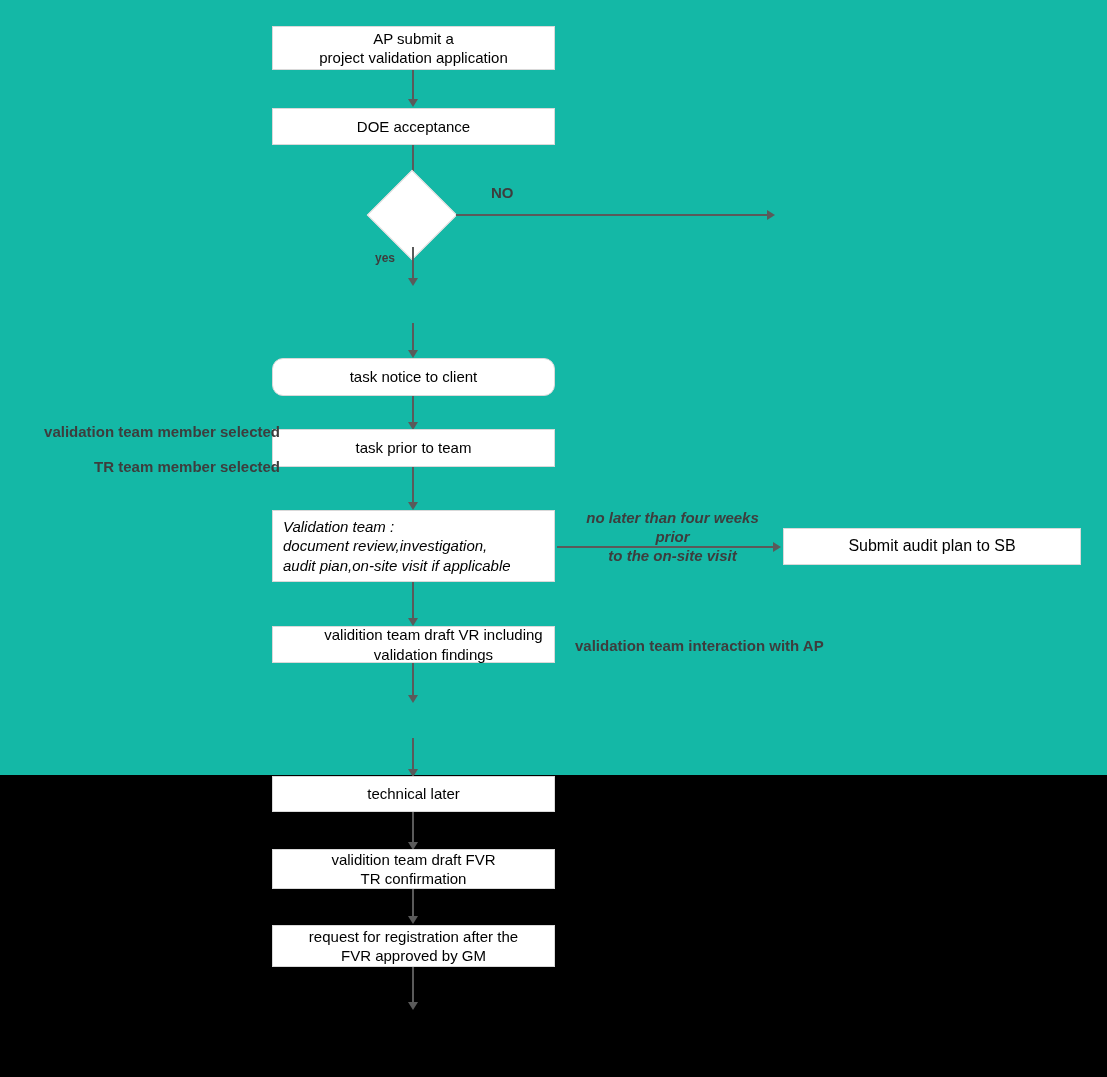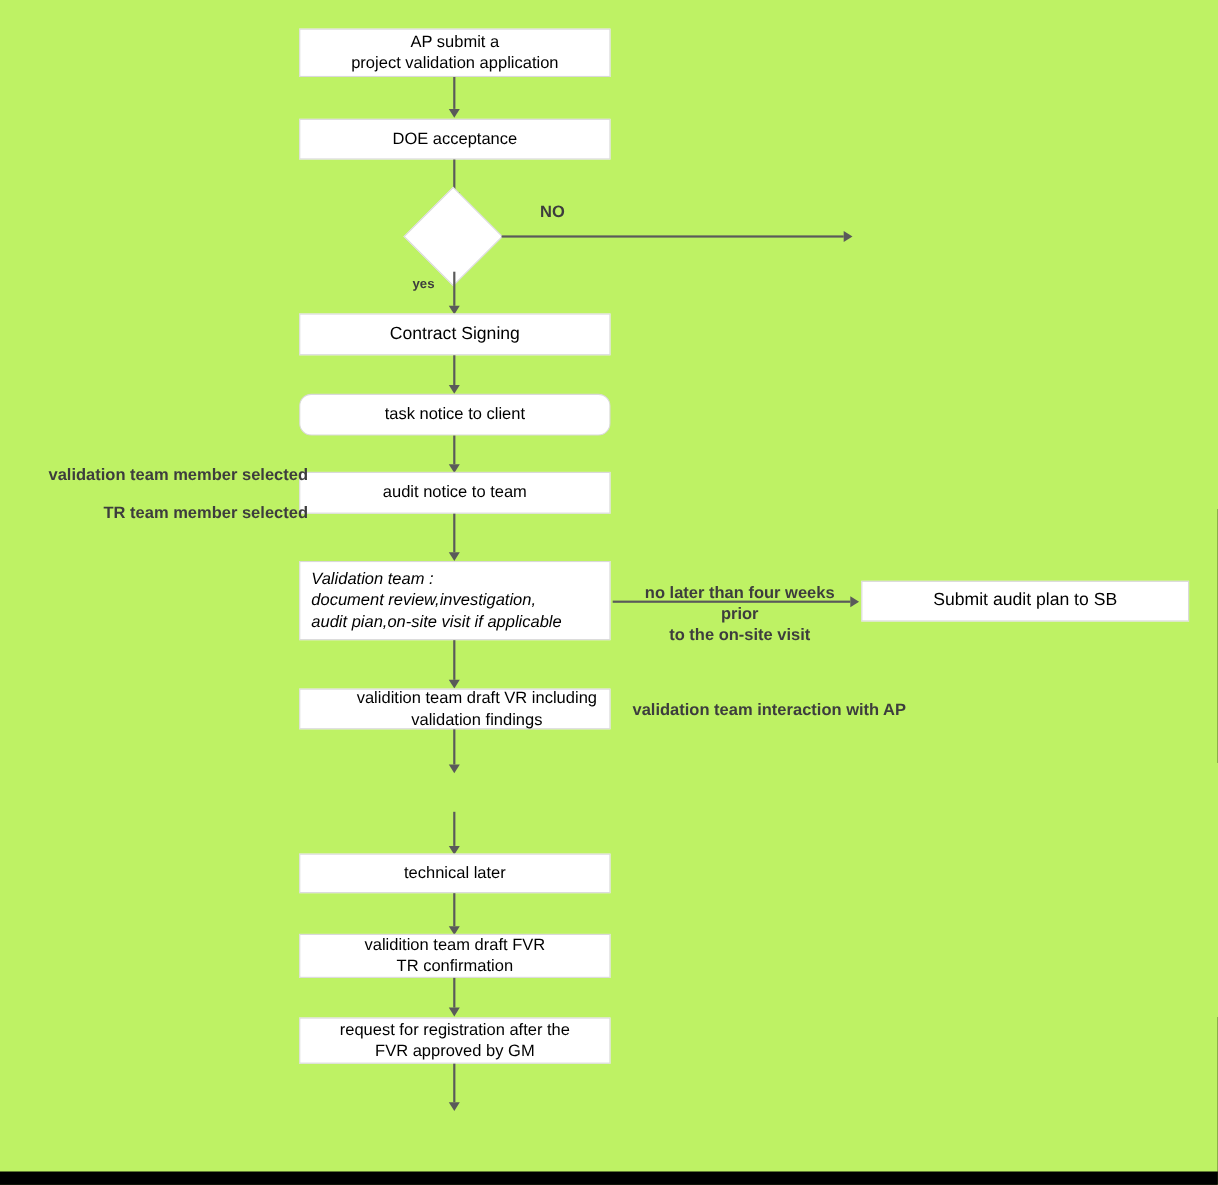--- a/index.html
+++ b/index.html
@@ -10,22 +10,22 @@
   body {
     width: 1107px;
     height: 1077px;
     font-family: "Liberation Sans", sans-serif;
     color: #000000;
     overflow: hidden;
   }
   #canvas {
     position: relative;
     width: 1107px;
-    height: 1065px;
-    background: #bef264;
+    height: 775px;
+    background: #14b8a6;
   }
   .node {
     position: absolute;
     background: #ffffff;
     border: 1px solid #d9d9d9;
     box-sizing: border-box;
     display: flex;
     align-items: center;
     justify-content: center;
     text-align: center;
@@ -99,45 +99,44 @@
 
   <div class="edge h" style="left:456px; top:214px; width:311px;"></div>
   <div class="arrow-right" style="left:767px; top:210px;"></div>
   <div class="elabel" style="left:491px; top:184px;">NO</div>
 
 
   <div class="edge v" style="left:412px; top:247px; height:31px;"></div>
   <div class="arrow-down" style="left:408px; top:278px;"></div>
   <div class="elabel" style="left:375px; top:251px; font-size:12px;">yes</div>
 
-  <div class="node f16" style="left:272px; top:285px; width:283px; height:38px;">Contract Signing</div>
 
   <div class="edge v" style="left:412px; top:323px; height:27px;"></div>
   <div class="arrow-down" style="left:408px; top:350px;"></div>
 
   <div class="node f15" style="left:272px; top:358px; width:283px; height:38px;border-radius:11px;">task notice to client</div>
 
   <div class="edge v" style="left:412px; top:396px; height:26px;"></div>
   <div class="arrow-down" style="left:408px; top:422px;"></div>
 
-  <div class="node f15" style="left:272px; top:429px; width:283px; height:38px;">audit notice to team</div>
+  <div class="node f15" style="left:272px; top:429px; width:283px; height:38px;">task prior to team</div>
 
   <div class="elabel right" style="left:10px; top:423px; width:270px;">validation team member selected</div>
   <div class="elabel right" style="left:10px; top:458px; width:270px;">TR team member selected</div>
 
   <div class="edge v" style="left:412px; top:467px; height:35px;"></div>
   <div class="arrow-down" style="left:408px; top:502px;"></div>
 
   <div class="node f15 left-align" style="left:272px; top:510px; width:283px; height:72px;font-style:italic;">Validation team :
 document review,investigation,
 audit pian,on-site visit if applicable</div>
 
   <div class="edge h" style="left:557px; top:546px; width:216px;"></div>
   <div class="arrow-right" style="left:773px; top:542px;"></div>
-  <div class="elabel center" style="left:575px; top:531px; width:195px;">no later than four weeks prior
+  <div class="elabel center" style="left:575px; top:509px; width:195px;font-style:italic;">no later than four weeks prior
 to  the on-site visit</div>
 
   <div class="node f16" style="left:783px; top:528px; width:298px; height:37px;">Submit audit plan to SB</div>
 
   <div class="edge v" style="left:412px; top:582px; height:36px;"></div>
   <div class="arrow-down" style="left:408px; top:618px;"></div>
 
   <div class="node f15" style="left:272px; top:626px; width:283px; height:37px;padding-left:40px;">validition team draft VR including
 validation findings</div>
 

